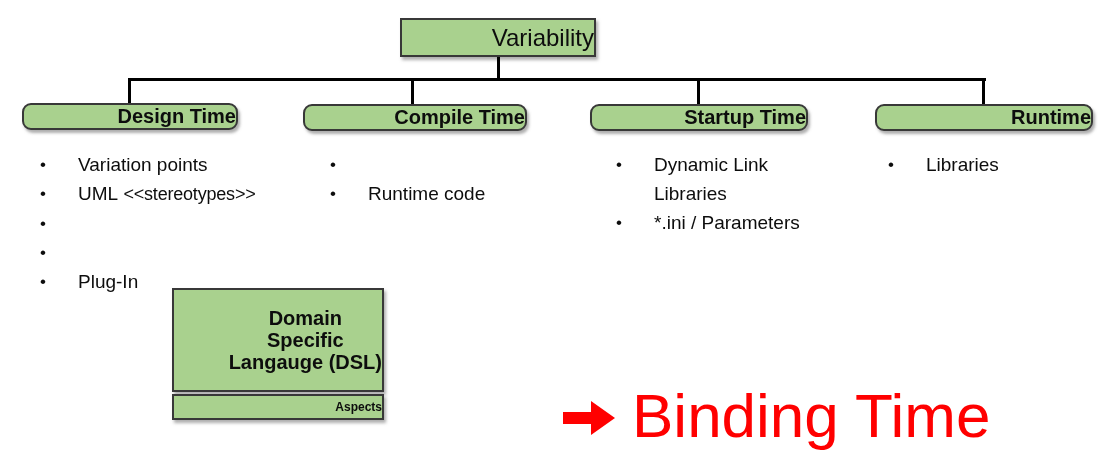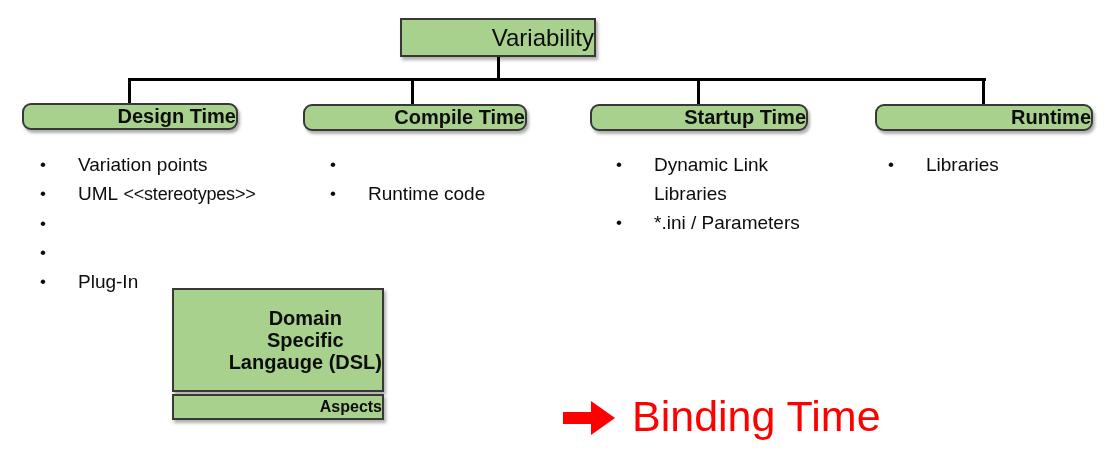--- a/index.html
+++ b/index.html
@@ -26,21 +26,21 @@
     text-align: center;
     color: #0d0d0d;
   }
   .gbox.root { left: 400px; top: 18px; width: 196px; height: 39px; font-size: 24px; font-weight: 400; }
   .gbox.hdr  { height: 27px; font-size: 20px; font-weight: 700; border-radius: 9px; }
   .gbox.hdr.design  { left: 22px;  top: 103px; width: 216px; }
   .gbox.hdr.compile { left: 303px; top: 104px; width: 224px; }
   .gbox.hdr.startup { left: 590px; top: 104px; width: 218px; }
   .gbox.hdr.runtime { left: 875px; top: 104px; width: 218px; }
   .gbox.dsl     { left: 172px; top: 288px; width: 212px; height: 104px; font-size: 20px; font-weight: 700; line-height: 22px; white-space: pre-line; }
-  .gbox.aspects { left: 172px; top: 394px; width: 212px; height: 26px; font-size: 16px; font-weight: 700; }
+  .gbox.aspects { left: 172px; top: 394px; width: 212px; height: 26px; font-size: 12px; font-weight: 700; }
 
   
   .line { position: absolute; background: #000; }
   .line.stub   { left: 497px; top: 57px; width: 3px; height: 23px; }
   .line.hbar   { left: 128px; top: 78px; width: 858px; height: 3px; }
   .line.drop   { top: 80px; width: 3px; height: 25px; }
   .line.drop.d1 { left: 128px; }
   .line.drop.d2 { left: 411px; }
   .line.drop.d3 { left: 697px; }
   .line.drop.d4 { left: 982px; }
@@ -54,21 +54,21 @@
   .bitem { display: flex; align-items: flex-start; }
   .bullet { width: 32px; flex: 0 0 32px; font-size: 17px; }
   .btext  { white-space: nowrap; margin-left: 6px; }
   .btext.wrap { white-space: normal; max-width: 178px; }
   .note { font-size: 18px; letter-spacing: -0.2px; }
 
   
   .binding-arrow { position: absolute; left: 563px; top: 401px; }
   .binding-label {
     position: absolute; left: 632px; top: 389px;
-    font-size: 43px; line-height: 54px; font-weight: 400;
+    font-size: 62px; line-height: 54px; font-weight: 400;
     color: #ff0000; white-space: nowrap;
   }
 </style>
 </head>
 <body>
 
 <div class="canvas">
 
   <div class="gbox root">
     <span>Variability</span>

